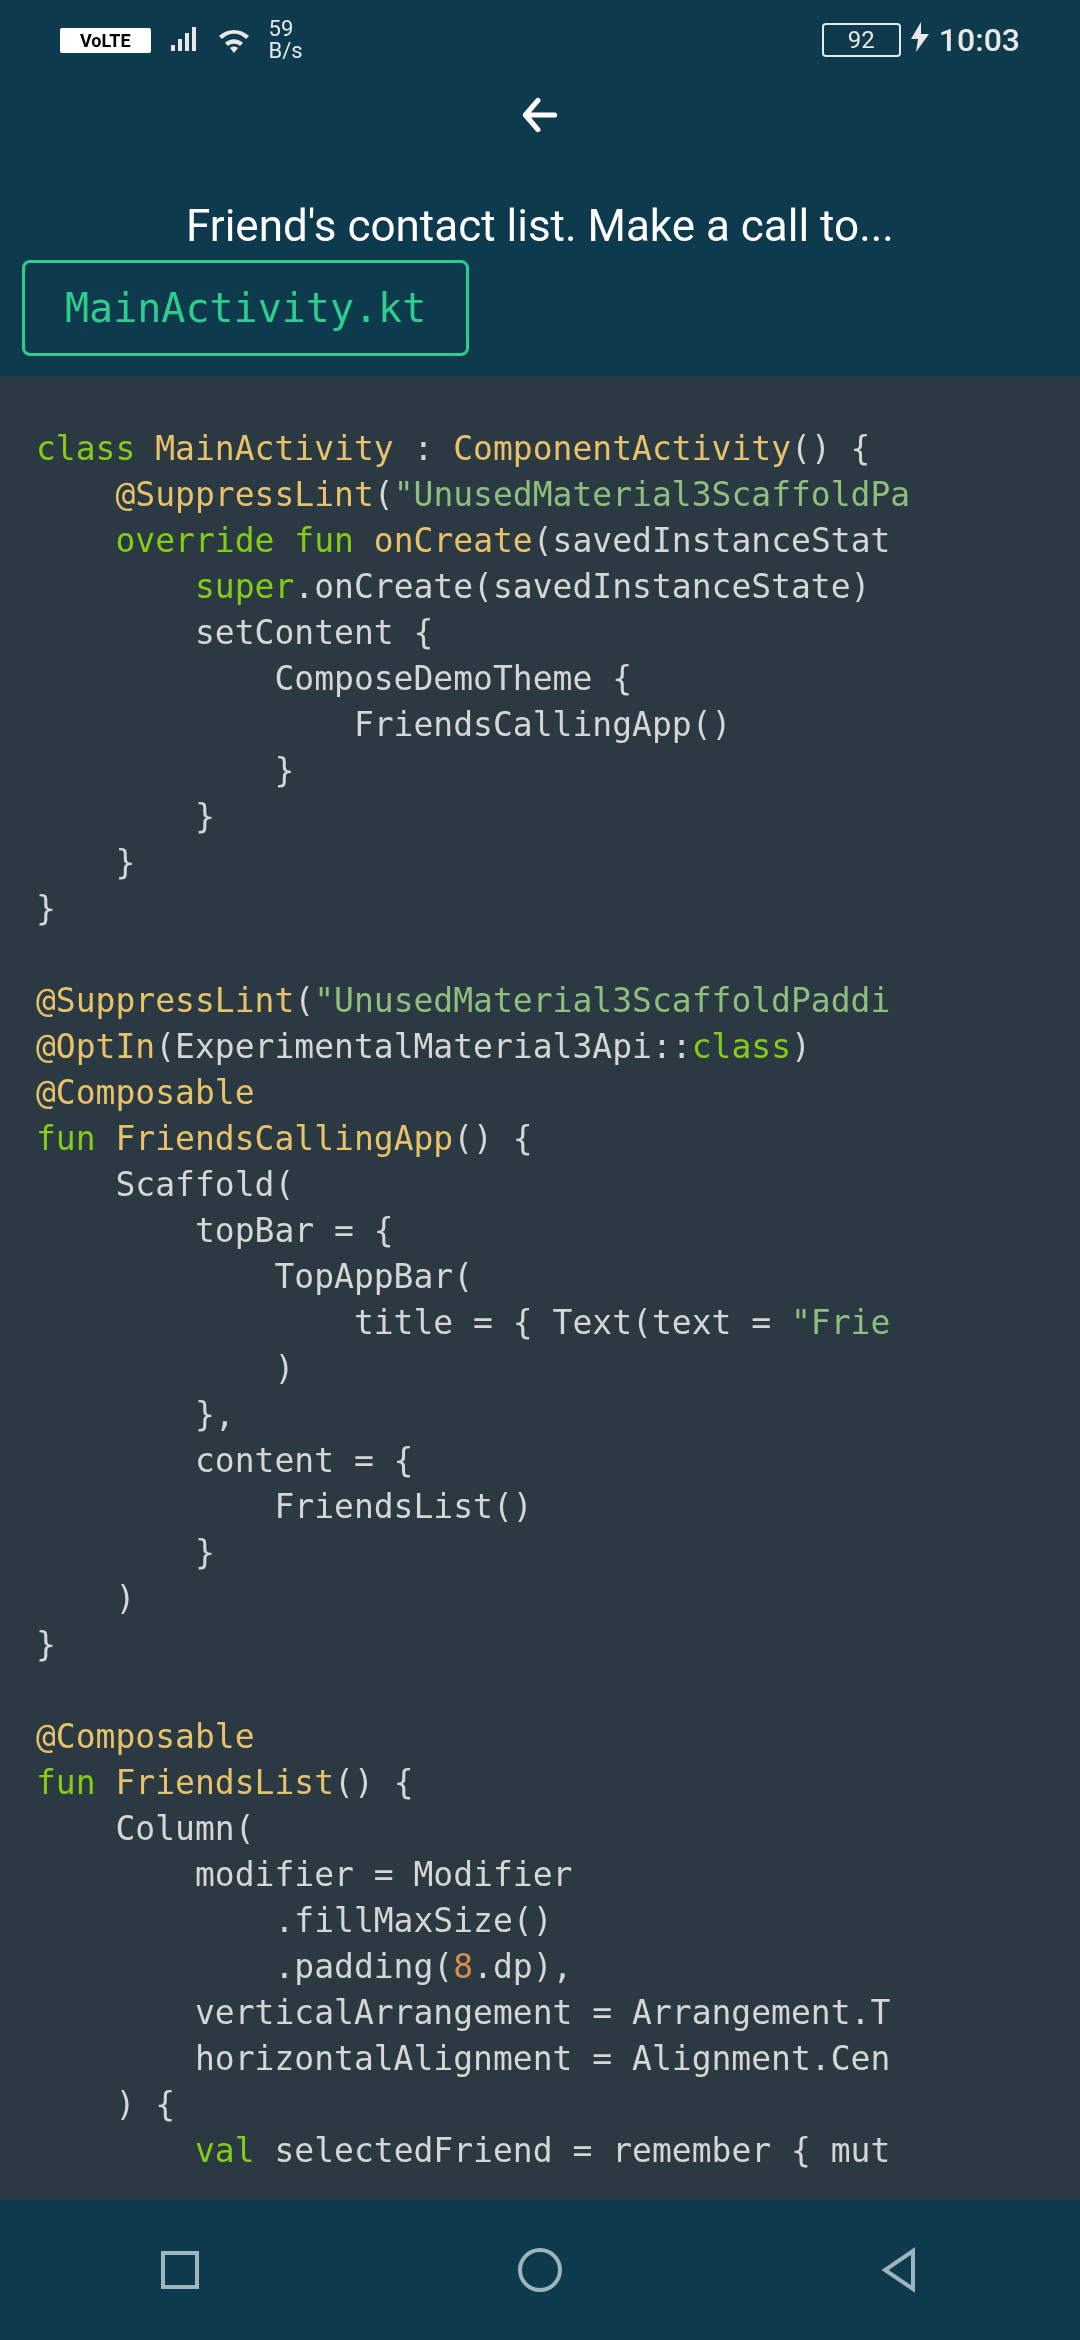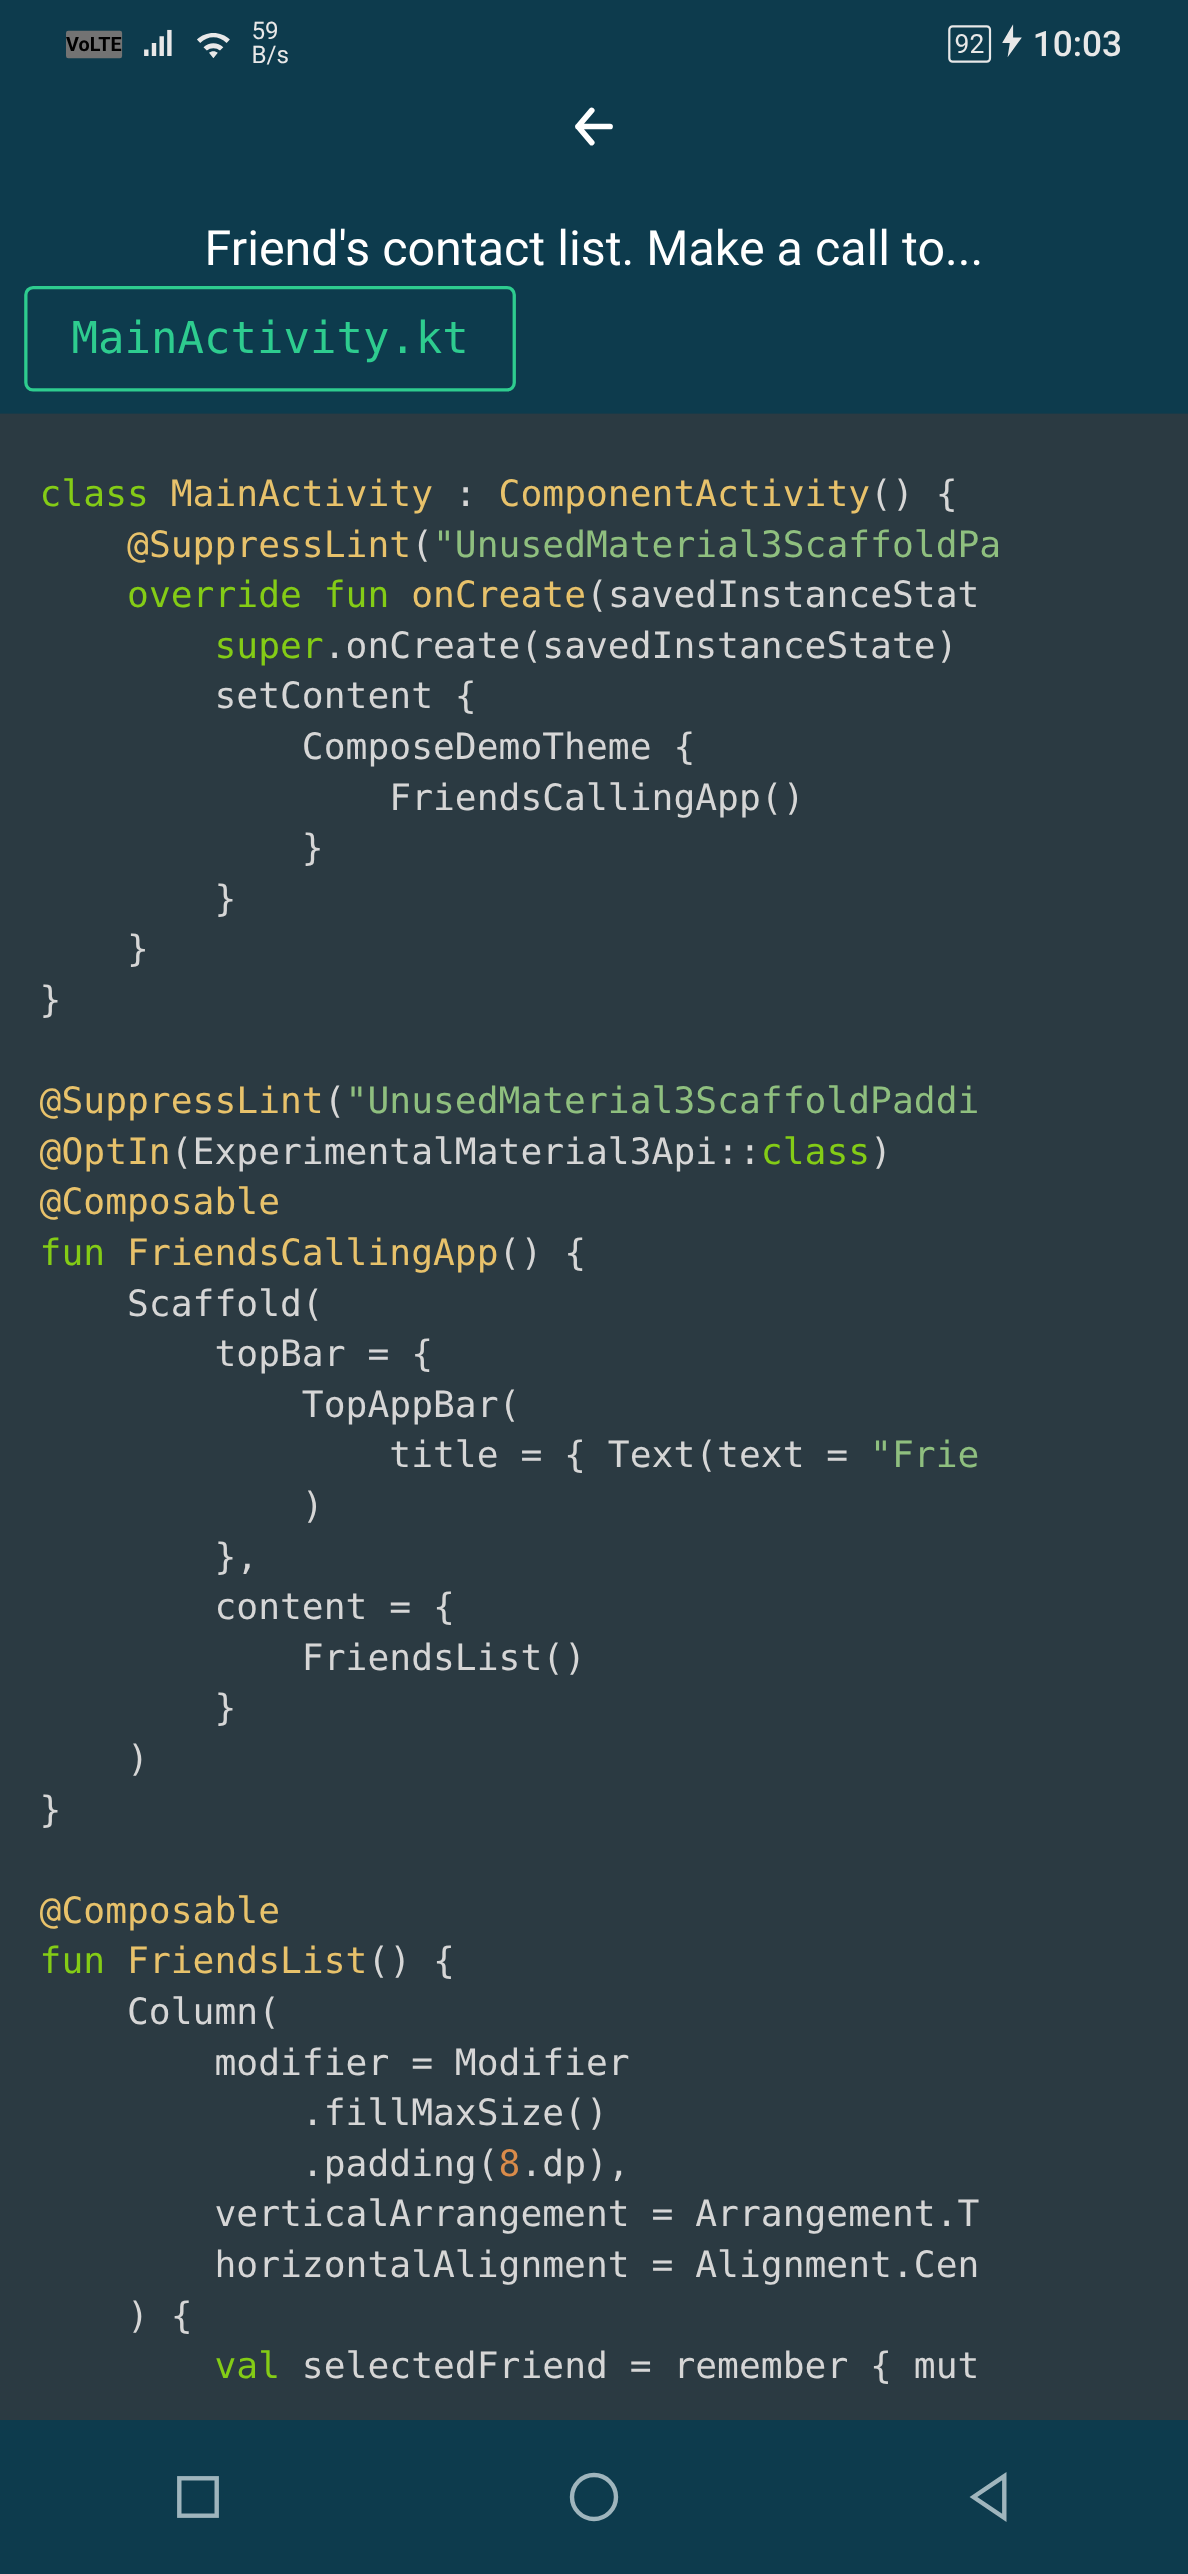--- a/index.html
+++ b/index.html
@@ -19,35 +19,35 @@
     justify-content: space-between;
     align-items: center;
     padding: 0 60px;
     font-size: 28px;
     color: #e8e8e8;
   }
   .status-left { display: flex; align-items: center; gap: 18px; }
   .status-right { display: flex; align-items: center; gap: 10px; }
   .volte-badge {
     display: inline-block;
-    background: #737373;
+    background: #ffffff;
     color: #000;
     font-weight: bold;
     font-size: 18px;
-    padding: 2px 0;
+    padding: 2px 20px;
     border-radius: 2px;
   }
   .signal-icon, .wifi-icon { display: inline-flex; }
   .net-speed { font-size: 22px; line-height: 1; }
   .battery-box {
     display: inline-flex;
     align-items: center;
     border: 2px solid #e8e8e8;
     border-radius: 4px;
-    padding: 0 4px;
+    padding: 0 24px;
     height: 34px;
     font-size: 24px;
   }
   .clock { font-size: 32px; font-weight: 500; }
 
   
   .app-header {
     height: 180px;
     display: flex;
     align-items: center;

